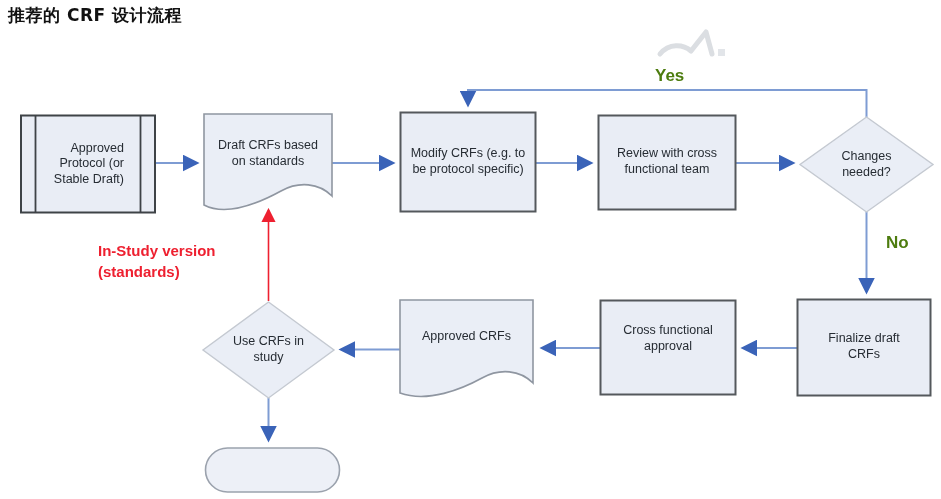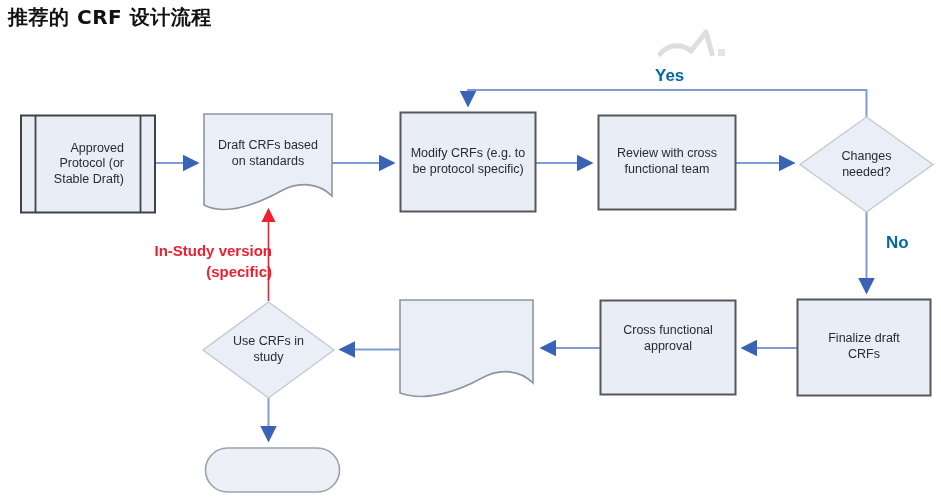--- a/index.html
+++ b/index.html
@@ -2,32 +2,32 @@
 <html><head>
 <meta charset="utf-8">
 <style>
   html,body{margin:0;padding:0;background:#ffffff;}
   #stage{
     position:relative;width:941px;height:499px;background:#ffffff;overflow:hidden;
     font-family:"Liberation Sans","DejaVu Sans",sans-serif;
   }
   #diagram-svg{position:absolute;left:0;top:0;}
   .page-title{
-    position:absolute;left:8px;top:4px;font-size:20px;font-weight:bold;color:#111111;
+    position:absolute;left:8px;top:4px;font-size:17px;font-weight:bold;color:#111111;
     font-family:"DejaVu Sans","Liberation Sans",sans-serif;letter-spacing:0.5px;
   }
   .node-label{
     position:absolute;display:flex;align-items:center;justify-content:center;
     text-align:center;font-size:12.5px;line-height:1.25;color:#262c33;
   }
   .edge-label{
-    position:absolute;font-size:17px;font-weight:bold;color:#0369a1;
+    position:absolute;font-size:17px;font-weight:bold;color:#4d7c0f;
   }
   .annotation{
-    position:absolute;left:98px;top:240px;width:174px;text-align:right;
+    position:absolute;left:98px;top:240px;width:174px;text-align:left;
     color:#ee2030;font-size:15px;font-weight:bold;line-height:1.4;
   }
 </style>
 </head>
 <body>
 
 <div id="stage">
 
   <div class="page-title">推荐的 CRF 设计流程</div>
 
@@ -83,23 +83,24 @@
     </g>
   </svg>
 
   <div class="node-label" style="left:38px;top:115px;width:86px;height:98px;text-align:right;">Approved Protocol (or Stable Draft)</div>
   <div class="node-label" style="left:212px;top:118px;width:112px;height:72px;">Draft CRFs based on standards</div>
   <div class="node-label" style="left:405px;top:112px;width:126px;height:99px;">Modify CRFs (e.g. to be protocol specific)</div>
   <div class="node-label" style="left:603px;top:115px;width:128px;height:94px;">Review with cross functional team</div>
   <div class="node-label" style="left:823px;top:117px;width:87px;height:95px;">Changes needed?</div>
   <div class="node-label" style="left:811px;top:299px;width:106px;height:96px;">Finalize draft CRFs</div>
   <div class="node-label" style="left:605px;top:292px;width:126px;height:94px;">Cross functional approval</div>
+  <div class="node-label" style="left:404px;top:306px;width:125px;height:62px;">Approved CRFs</div>
   <div class="node-label" style="left:222px;top:302px;width:93px;height:96px;">Use CRFs in study</div>
 
   <div class="edge-label" style="left:655px;top:66px;">Yes</div>
   <div class="edge-label" style="left:886px;top:233px;">No</div>
 
   <div class="annotation">
     <div>In-Study version</div>
-    <div>(specific)</div>
+    <div>(standards)</div>
   </div>
 
 </div>
 
 </body></html>

